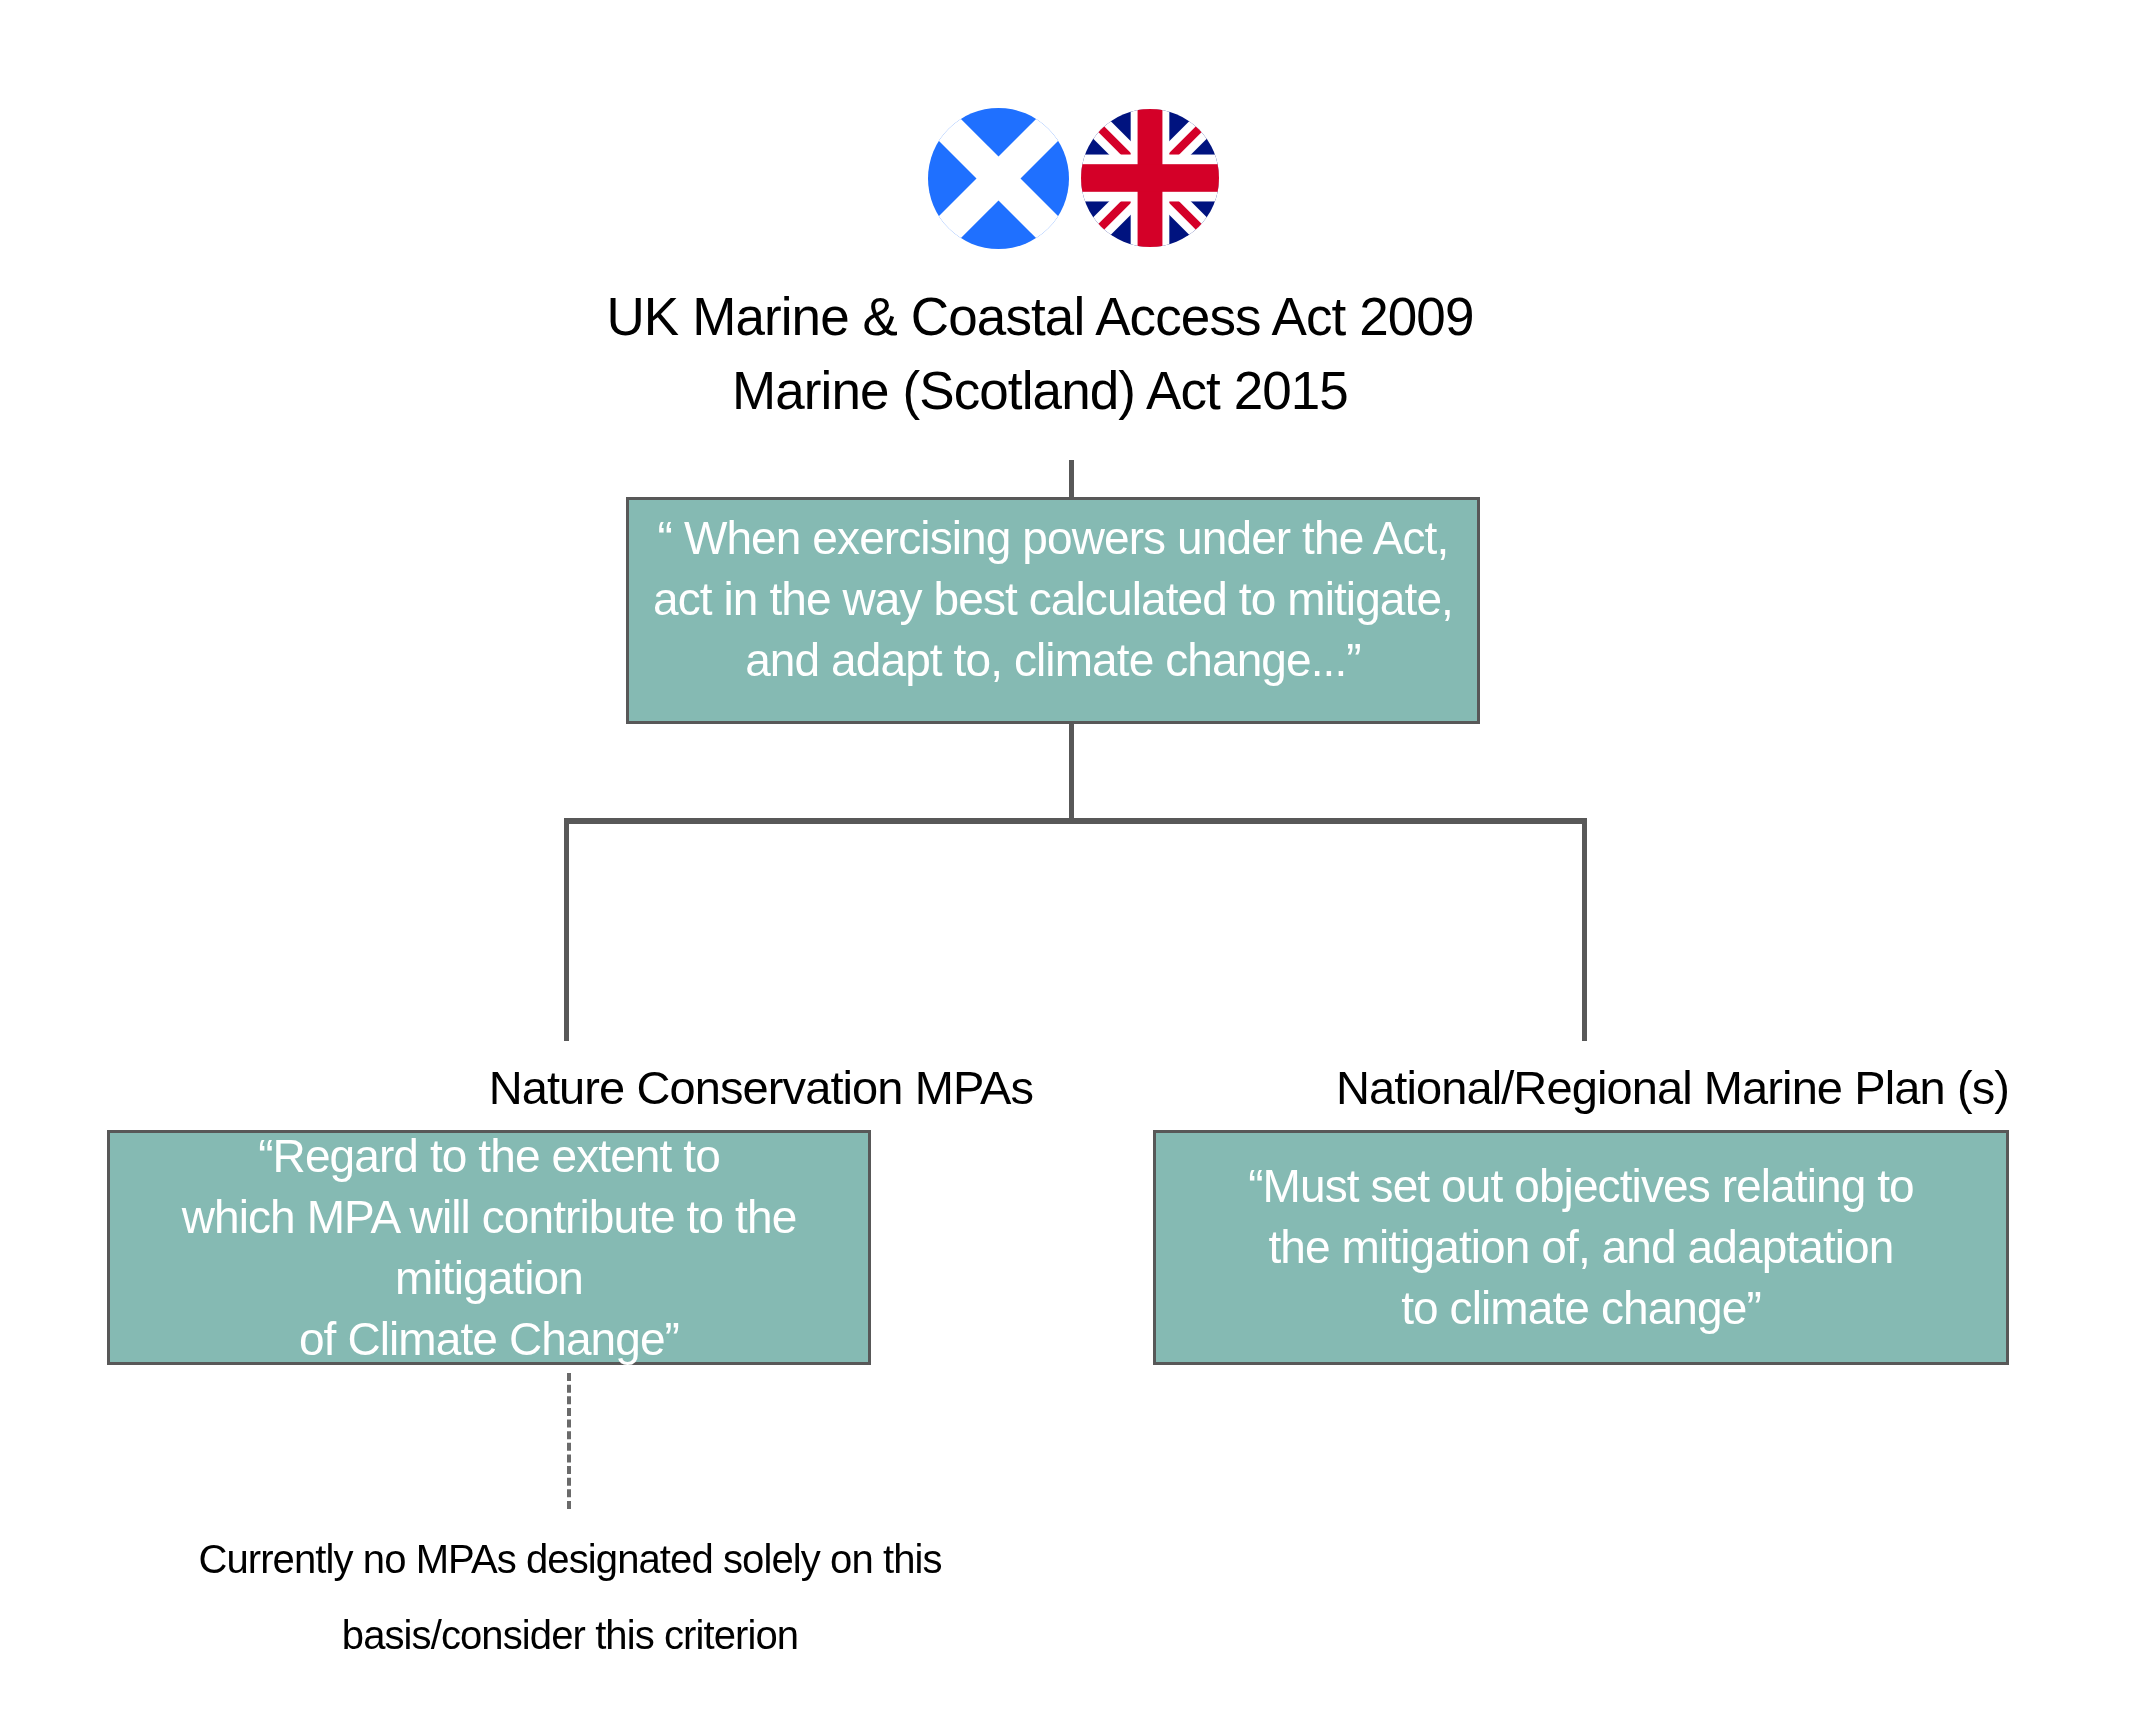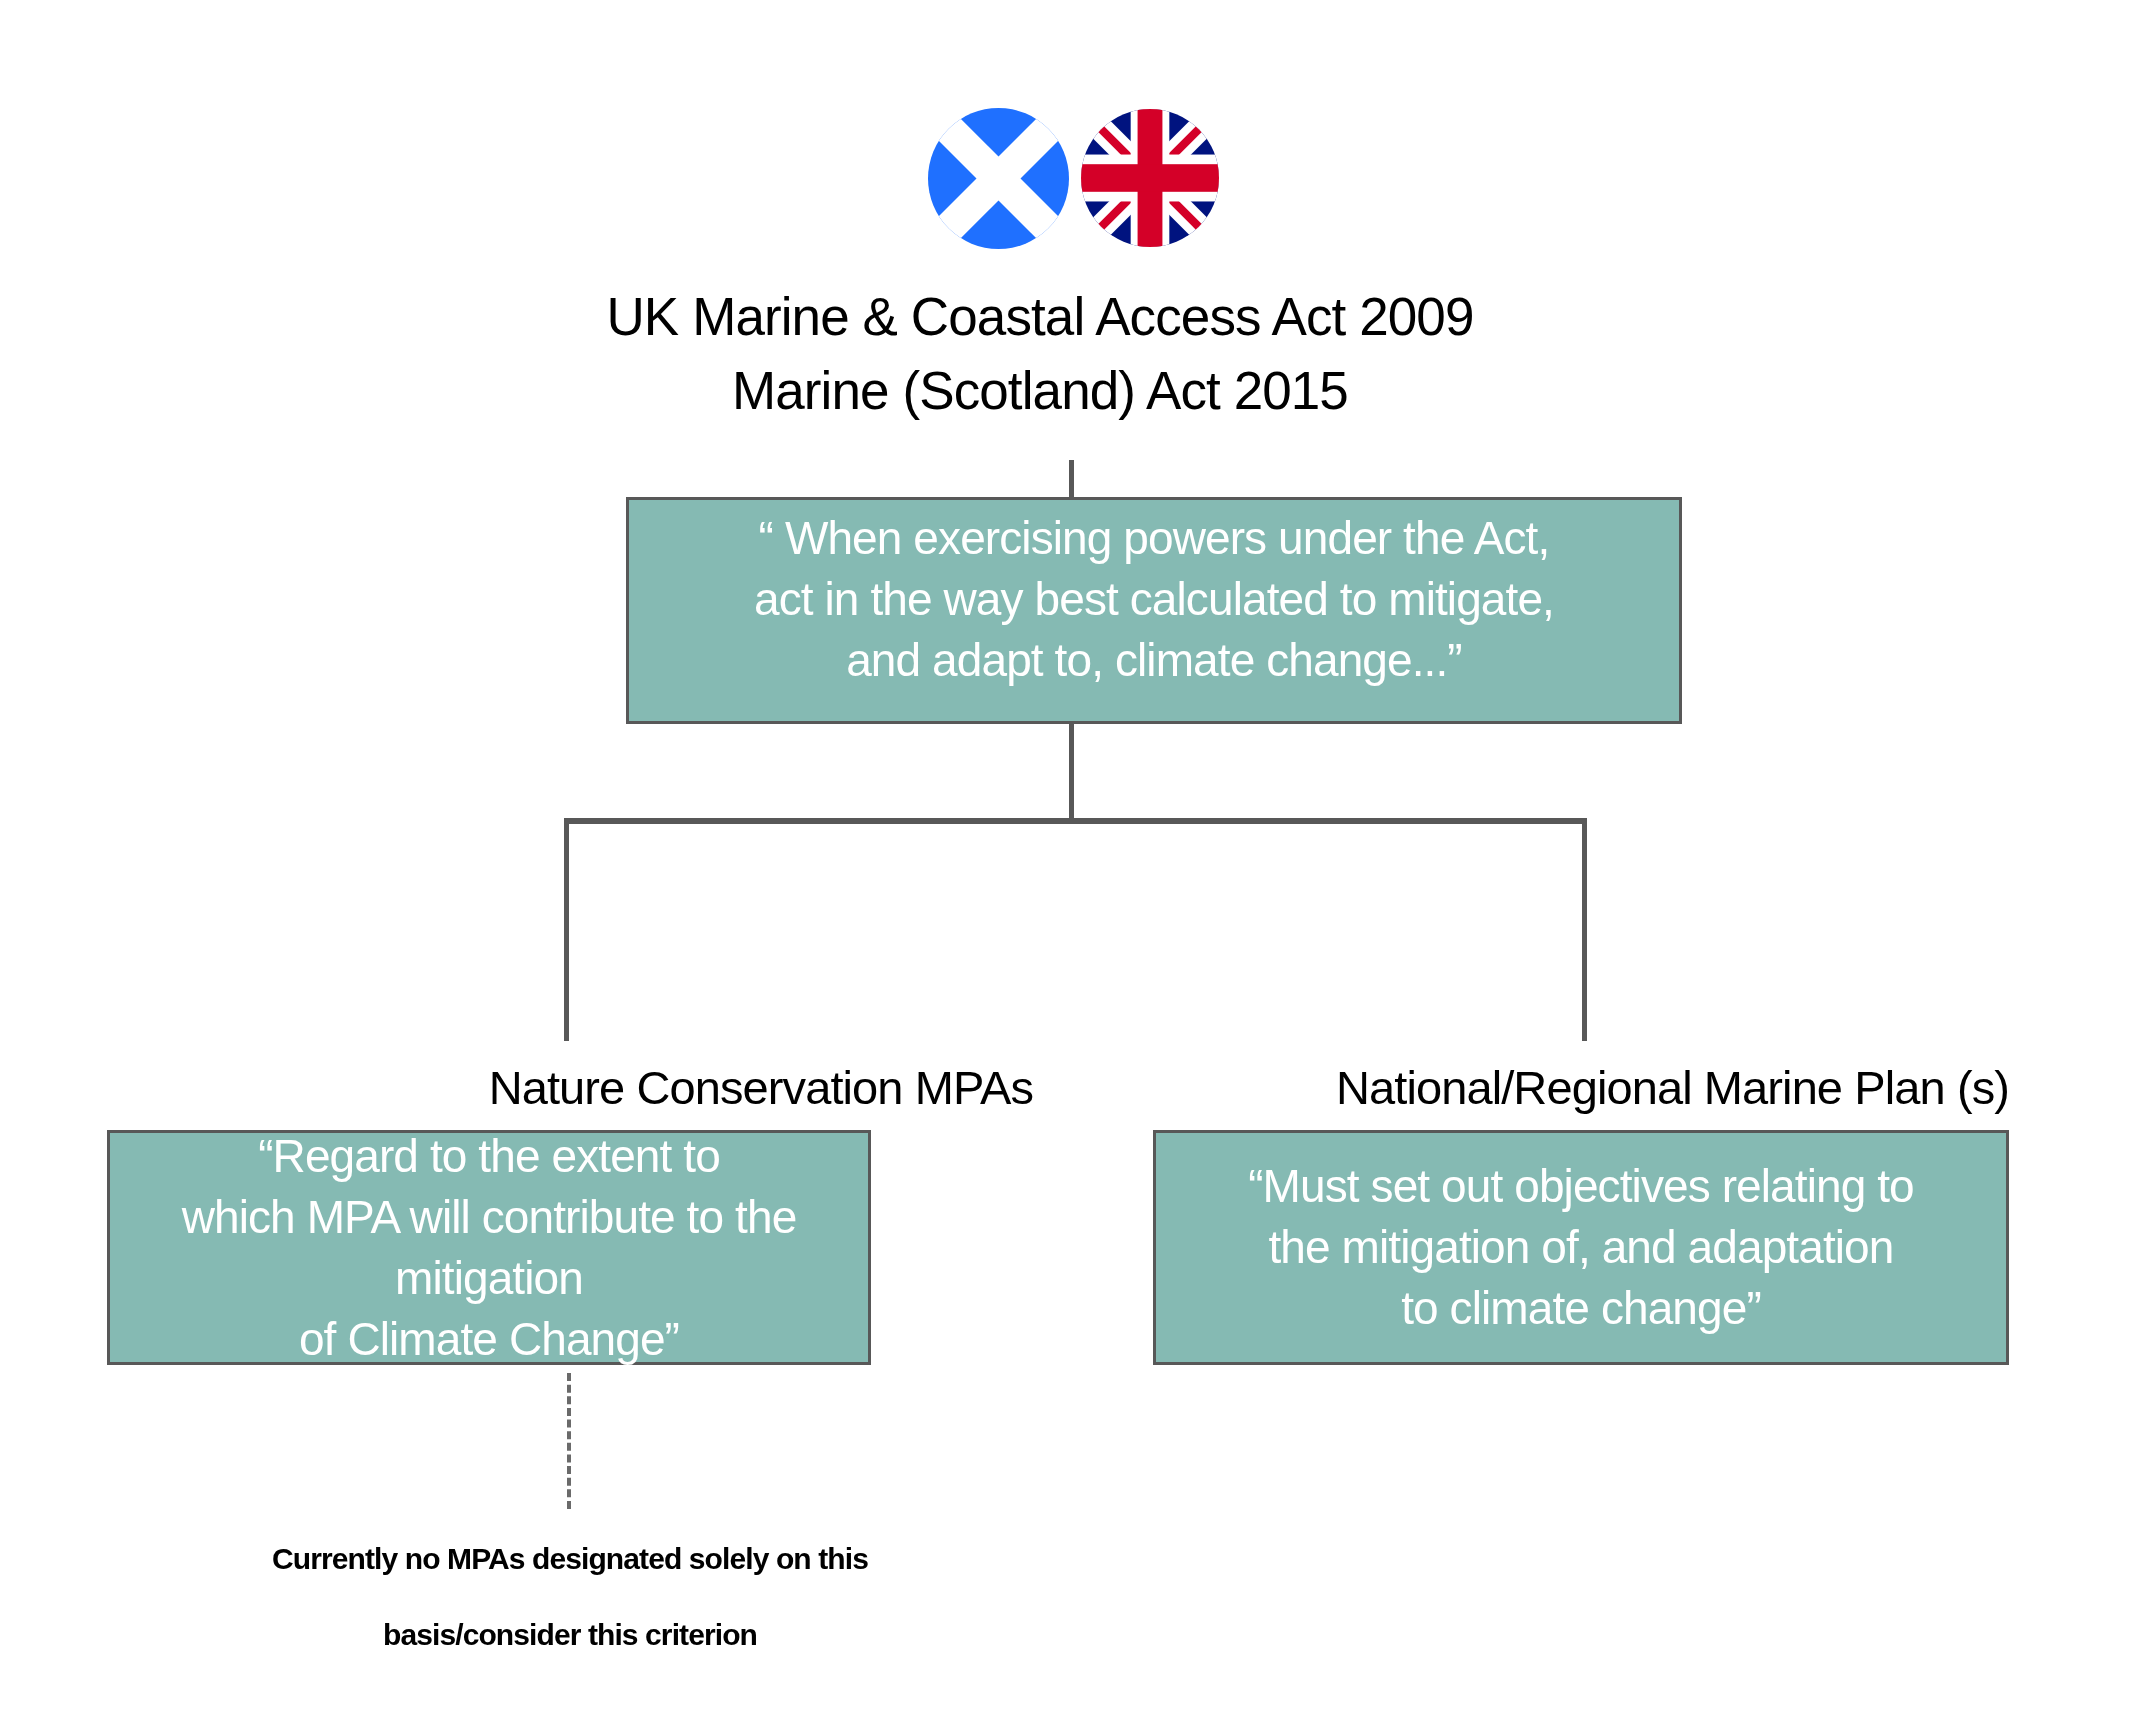--- a/index.html
+++ b/index.html
@@ -9,22 +9,22 @@
   .title { position:absolute; left:0; width:2080px; text-align:center; color:#000;
            font-size:53px; line-height:74px; letter-spacing:-0.9px; }
   .box { position:absolute; background:#85bab3; border:3.4px solid #585858; box-sizing:border-box;
          display:flex; align-items:center; justify-content:center; text-align:center;
          color:#ffffff; font-size:46px; line-height:61px; letter-spacing:-0.9px; }
   .box span { display:block; white-space:pre-line; }
   .heading { position:absolute; text-align:right; color:#000; font-size:47px; line-height:55px;
              letter-spacing:-0.9px; white-space:nowrap; }
   .line { position:absolute; background:#585858; }
   .dash { position:absolute; width:4.3px; border-left:4.3px dashed #6a6a6a; }
-  .note { position:absolute; text-align:center; color:#000; font-size:30px; line-height:76px;
-          letter-spacing:-0.9px; white-space:pre-line;font-weight:bold; }
+  .note { position:absolute; text-align:center; color:#000; font-size:40px; line-height:76px;
+          letter-spacing:-0.9px; white-space:pre-line; }
 </style>
 </head>
 <body>
 
 <svg class="flag" style="left:928px; top:108px;" viewBox="0 0 100 100">
   <defs>
       <clipPath id="cs">
         <circle cx="50" cy="50" r="50"></circle>
       </clipPath>
     </defs>
@@ -51,21 +51,21 @@
     <rect x="41" y="0" width="18" height="100" fill="#d40028"></rect>
     <rect x="0" y="40" width="100" height="20" fill="#d40028"></rect>
   </g>
 </svg>
 
 <div class="title" style="top:280px;">UK Marine &amp; Coastal Access Act 2009</div>
 <div class="title" style="top:354px;">Marine (Scotland) Act 2015</div>
 
 <div class="line" style="left:1069px; top:460px; width:5.2px; height:39px;"></div>
 
-<div class="box" style="left:626px; top:497px; width:1056px; height:227px; padding-bottom:23px;text-align:center;">
+<div class="box" style="left:626px; top:497px; width:854px; height:227px; padding-bottom:23px;text-align:center;">
   <span>“ When exercising powers under the Act,
 act in the way best calculated to mitigate,
 and adapt to, climate change...”</span>
 </div>
 
 <div class="line" style="left:1069px; top:724px; width:5.2px; height:99px;"></div>
 <div class="line" style="left:564px; top:818px; width:1023px; height:6px;"></div>
 <div class="line" style="left:564px; top:818px; width:5.2px; height:223px;"></div>
 <div class="line" style="left:1582px; top:818px; width:5.2px; height:223px;"></div>
 

